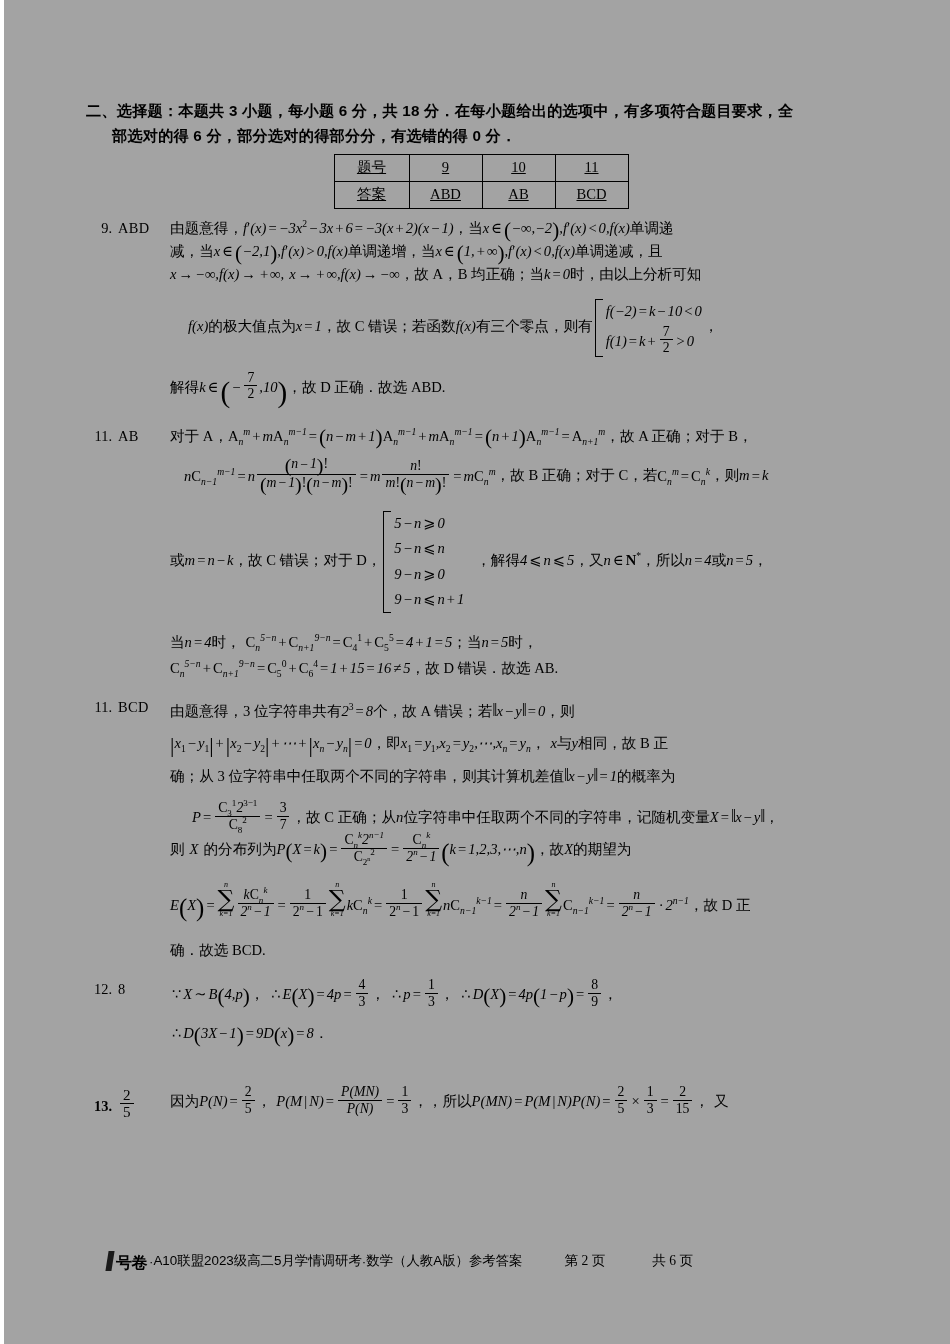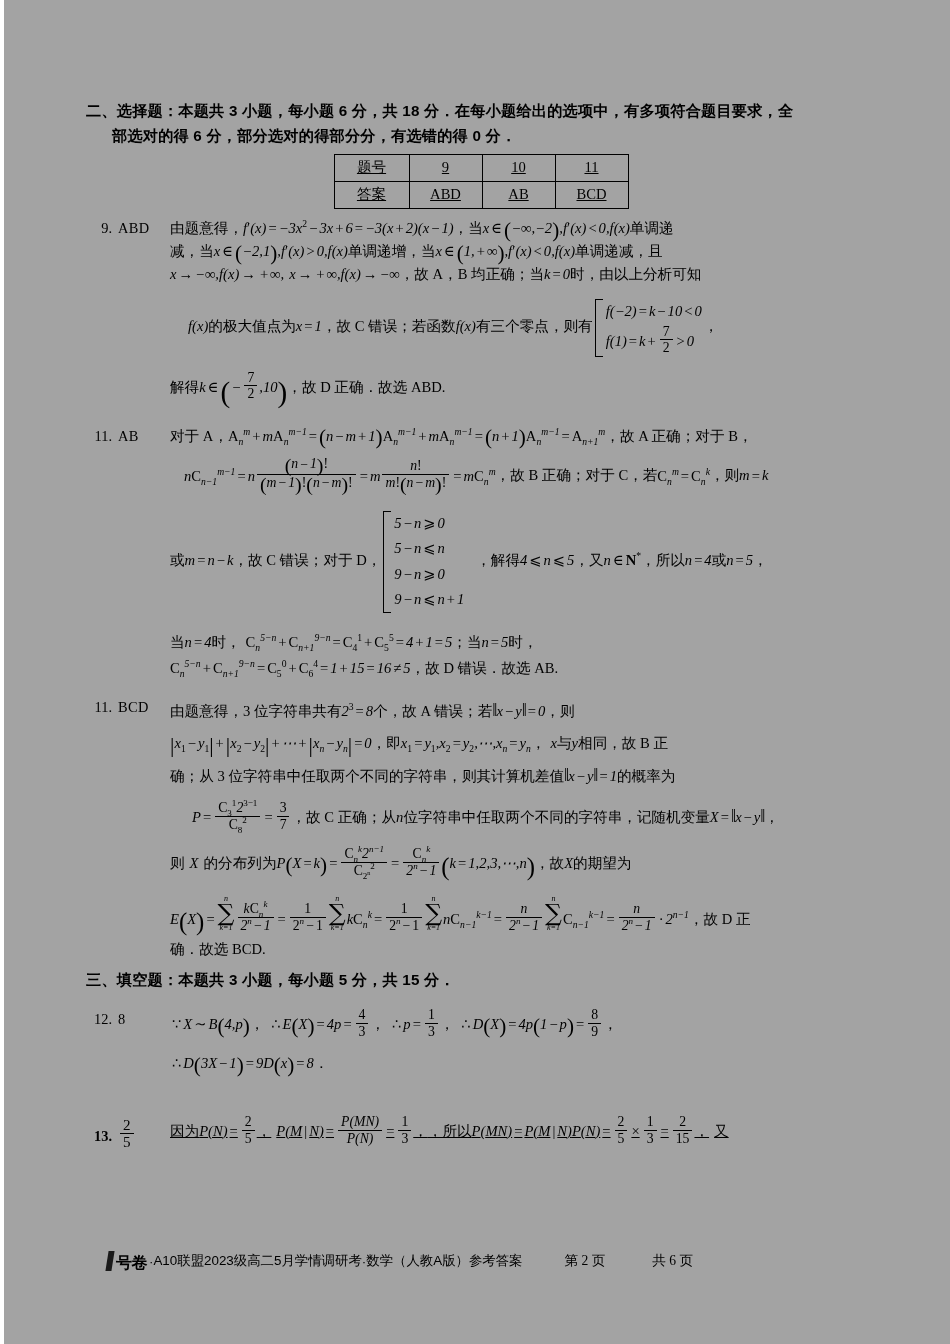--- a/index.html
+++ b/index.html
@@ -270,55 +270,54 @@
         <span class="line" style="display:block;margin-top:6px;">
           <span>确；从 3 位字符串中任取两个不同的字符串，则其计算机差值</span><span class="m"><span class="dblbar" style="font-size:1.25em;">‖</span><span class="m">x</span><span class="op">−</span><span class="m">y</span><span class="dblbar" style="font-size:1.25em;">‖</span><span class="op">=</span>1</span><span>的概率为</span>
         </span>
 
         <span class="line" style="display:block;margin-top:12px;">
           <span style="display:inline-block;margin-left:22px;">
             <span class="m"><span class="m">P</span><span class="op">=</span><span class="frac"><span class="num"><span class="mr">C</span><sub class="r">3</sub><sup class="r">1</sup>2<sup class="r">3−1</sup></span><span class="den"><span class="mr">C</span><sub class="r">8</sub><sup class="r">2</sup></span></span><span class="op">=</span><span class="frac mr"><span class="num">3</span><span class="den">7</span></span></span><span>，故 C 正确；从</span><span class="m">n</span><span>位字符串中任取两个不同的字符串，记随机变量</span><span class="m"><span class="m">X</span><span class="op">=</span><span class="dblbar" style="font-size:1.25em;">‖</span><span class="m">x</span><span class="op">−</span><span class="m">y</span><span class="dblbar" style="font-size:1.25em;">‖</span></span><span>，</span>
           </span>
         </span>
 
-        <span class="line" style="display:block;margin-top:14px;">
+        <span class="line" style="display:block;margin-top:0;">
           <span>则</span><span class="sp"></span><span class="m">X</span><span class="sp"></span><span>的分布列为</span><span class="m"><span class="m">P</span><span class="bigp">(</span><span class="m">X</span><span class="op">=</span><span class="m">k</span><span class="bigp">)</span><span class="op">=</span><span class="frac"><span class="num"><span class="mr">C</span><sub>n</sub><sup>k</sup>2<sup>n−1</sup></span><span class="den"><span class="mr">C</span><sub class="r">2<sup class="r">n</sup></sub><sup class="r">2</sup></span></span><span class="op">=</span><span class="frac"><span class="num"><span class="mr">C</span><sub>n</sub><sup>k</sup></span><span class="den">2<sup>n</sup><span class="op">−</span>1</span></span><span class="bigp" style="font-size:1.7em;vertical-align:-0.26em;">(</span><span class="m">k</span><span class="op">=</span>1,2,3,⋯,<span class="m">n</span><span class="bigp" style="font-size:1.7em;vertical-align:-0.26em;">)</span></span><span>，故</span><span class="m">X</span><span>的期望为</span>
         </span>
 
         <span class="line" style="display:block;margin-top:16px;">
           <span class="m"><span class="m">E</span><span class="bigp" style="font-size:1.7em;vertical-align:-0.26em;">(</span><span class="m">X</span><span class="bigp" style="font-size:1.7em;vertical-align:-0.26em;">)</span><span class="op">=</span><span class="sumop"><span class="lim">n</span><span class="sig">∑</span><span class="lim">k=1</span></span><span class="frac"><span class="num"><span class="m">k</span><span class="mr">C</span><sub>n</sub><sup>k</sup></span><span class="den">2<sup>n</sup><span class="op">−</span>1</span></span><span class="op">=</span><span class="frac mr"><span class="num">1</span><span class="den">2<sup>n</sup><span class="op">−</span>1</span></span><span class="sumop"><span class="lim">n</span><span class="sig">∑</span><span class="lim">k=1</span></span><span class="m">k</span><span class="mr">C</span><sub>n</sub><sup>k</sup><span class="op">=</span><span class="frac mr"><span class="num">1</span><span class="den">2<sup>n</sup><span class="op">−</span>1</span></span><span class="sumop"><span class="lim">n</span><span class="sig">∑</span><span class="lim">k=1</span></span><span class="m">n</span><span class="mr">C</span><sub>n−1</sub><sup>k−1</sup><span class="op">=</span><span class="frac"><span class="num"><span class="m">n</span></span><span class="den">2<sup>n</sup><span class="op">−</span>1</span></span><span class="sumop"><span class="lim">n</span><span class="sig">∑</span><span class="lim">k=1</span></span><span class="mr">C</span><sub>n−1</sub><sup>k−1</sup><span class="op">=</span><span class="frac"><span class="num"><span class="m">n</span></span><span class="den">2<sup>n</sup><span class="op">−</span>1</span></span><span class="op">·</span>2<sup>n−1</sup></span><span>，故 D 正</span>
         </span>
 
-        <span class="line" style="display:block;margin-top:4px;">
+        <span class="line" style="display:block;margin-top:19px;">
           <span>确．故选 BCD.</span>
         </span>
 
       </div>
     </div>
 
-    <div class="sec-head" style="margin-top:6px;margin-left:0;">三、填空题：本题共 3 小题，每小题 5 分，共 15 分．</div>
 
     <div class="blk" style="margin-top:4px;">
       <span class="qnum">12.</span>
       <span class="qans">8</span>
       <div class="qbody">
         <span class="line" style="display:block;margin-top:16px;">
           <span class="m"><span class="op">∵</span><span class="m">X</span><span class="op">∼</span><span class="m">B</span><span class="bigp">(</span>4,<span class="m">p</span><span class="bigp">)</span></span><span>，</span><span class="sp"></span><span class="m"><span class="op">∴</span><span class="m">E</span><span class="bigp">(</span><span class="m">X</span><span class="bigp">)</span><span class="op">=</span>4<span class="m">p</span><span class="op">=</span><span class="frac mr"><span class="num">4</span><span class="den">3</span></span></span><span>，</span><span class="sp"></span><span class="m"><span class="op">∴</span><span class="m">p</span><span class="op">=</span><span class="frac mr"><span class="num">1</span><span class="den">3</span></span></span><span>，</span><span class="sp"></span><span class="m"><span class="op">∴</span><span class="m">D</span><span class="bigp">(</span><span class="m">X</span><span class="bigp">)</span><span class="op">=</span>4<span class="m">p</span><span class="bigp">(</span>1<span class="op">−</span><span class="m">p</span><span class="bigp">)</span><span class="op">=</span><span class="frac mr"><span class="num">8</span><span class="den">9</span></span></span><span>，</span>
         </span>
         <span class="line" style="display:block;margin-top:12px;">
           <span class="m"><span class="op">∴</span><span class="m">D</span><span class="bigp">(</span>3<span class="m">X</span><span class="op">−</span>1<span class="bigp">)</span><span class="op">=</span>9<span class="m">D</span><span class="bigp">(</span><span class="m">x</span><span class="bigp">)</span><span class="op">=</span>8</span><span>．</span>
         </span>
       </div>
     </div>
 
     <div class="blk" style="margin-top:18px;">
       <span class="qnum" style="top:10px;font-weight:bold;">13.</span>
       <span class="qans" style="top:2px;"><span class="frac mr" style="font-size:1.05em;"><span class="num">2</span><span class="den">5</span></span></span>
       <div class="qbody">
-        <span class="line" style="display:block;margin-top:40px;text-decoration:underline;">
+        <span class="line" style="display:block;margin-top:40px;">
           <span>因为</span><span class="m"><span class="m">P</span>(<span class="m">N</span>)<span class="op">=</span><span class="frac mr"><span class="num">2</span><span class="den">5</span></span></span><span>，</span><span class="sp"></span><span class="m"><span class="m">P</span>(<span class="m">M</span><span class="op">|</span><span class="m">N</span>)<span class="op">=</span><span class="frac"><span class="num"><span class="m">P</span>(<span class="m">MN</span>)</span><span class="den"><span class="m">P</span>(<span class="m">N</span>)</span></span><span class="op">=</span><span class="frac mr"><span class="num">1</span><span class="den">3</span></span></span><span>，</span><span>，所以</span><span class="m"><span class="m">P</span>(<span class="m">MN</span>)<span class="op">=</span><span class="m">P</span>(<span class="m">M</span><span class="op">|</span><span class="m">N</span>)<span class="m">P</span>(<span class="m">N</span>)<span class="op">=</span><span class="frac mr"><span class="num">2</span><span class="den">5</span></span><span class="op">×</span><span class="frac mr"><span class="num">1</span><span class="den">3</span></span><span class="op">=</span><span class="frac mr"><span class="num">2</span><span class="den">15</span></span></span><span>，</span><span class="sp"></span><span>又</span>
         </span>
       </div>
     </div>
 
   </div>
 
   <div class="footer">
     <span class="logo">
       <span class="one"></span>

